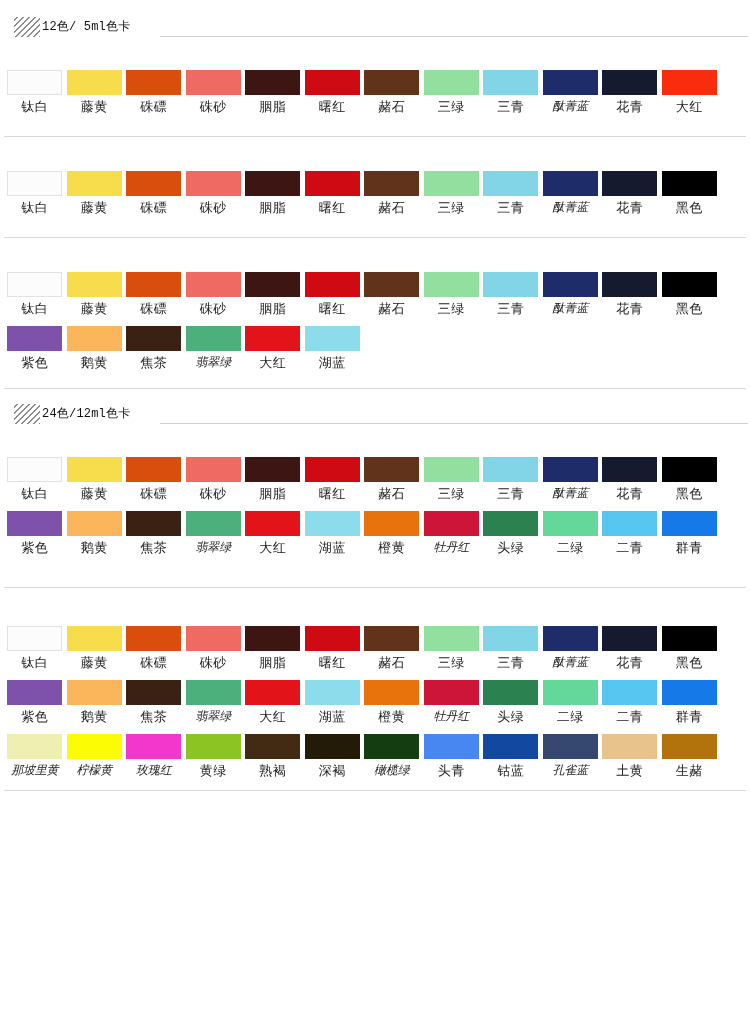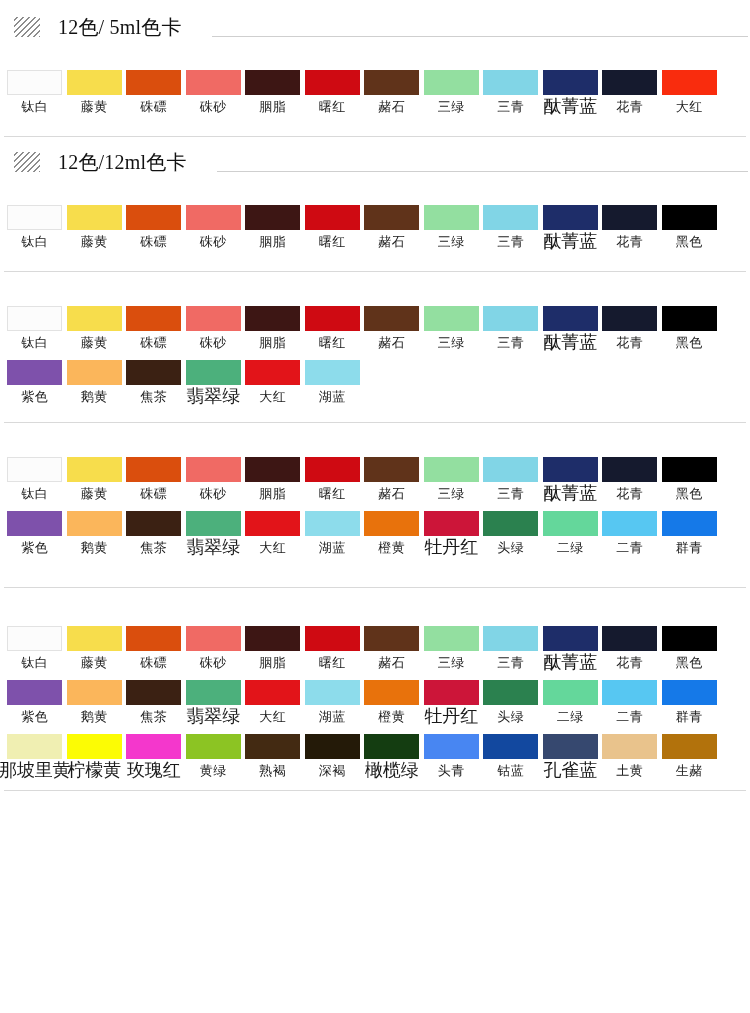--- a/index.html
+++ b/index.html
@@ -36,27 +36,27 @@
     width: 26px;
     height: 20px;
     flex: 0 0 auto;
     background-image: repeating-linear-gradient(
         -45deg,
         #8d8d8d 0px, #8d8d8d 1.4px,
         #ffffff 1.4px, #ffffff 4.2px);
     background-color: #ffffff;
   }
   .section-title {
-    font-size: 20px;
+    font-size: 12px;
     line-height: 20px;
     letter-spacing: 0.2px;
     white-space: nowrap;
-    margin-left: 18px;
+    margin-left: 2px;
     color: #111111;
-    font-family: Liberation Serif, serif;
+    font-family: Liberation Mono, monospace;
   }
   .header-rule {
     flex: 1 1 auto;
     height: 0;
     border-top: 1px solid #cfcfcf;
     margin-left: 30px;
     margin-right: 2px;
     position: relative;
     top: 9px;
   }
@@ -88,21 +88,22 @@
     font-size: 13px;
     line-height: 23px;
     height: 23px;
     white-space: nowrap;
     color: #1a1a1a;
     letter-spacing: 0.5px;
     font-family: "Liberation Serif", "DejaVu Serif", serif;
   }
   .swatch-label.tight {
     letter-spacing: -0.2px;
-    font-size: 18px;
+    font-size: 12px;
+    font-style: italic;
   }
   .section-divider {
     border-top: 1px solid #d9d9d9;
     margin: 0 4px 0 4px;
     height: 0;
   }
   .spacer-sm { height: 6px; }
   .spacer-lg { height: 26px; }
 </style>
 </head>
@@ -163,25 +164,20 @@
         </div>
         <div class="swatch-cell">
           <div class="swatch-chip" style="background: rgb(249, 44, 13);"></div>
           <div class="swatch-label">大红</div>
         </div>
       </div>
       <div style="height: 18px;"></div>
       <div class="section-divider"></div>
     </div>
     <div class="section" style="padding-top: 8px;">
-      <div class="section-header">
-        <span class="hatch-icon"></span>
-        <span class="section-title">12色/12ml色卡</span>
-        <span class="header-rule"></span>
-      </div>
       <div class="spacer-lg"></div>
       <div class="swatch-row">
         <div class="swatch-cell">
           <div class="swatch-chip bordered" style="background: rgb(252, 252, 252);"></div>
           <div class="swatch-label">钛白</div>
         </div>
         <div class="swatch-cell">
           <div class="swatch-chip" style="background: rgb(247, 221, 76);"></div>
           <div class="swatch-label">藤黄</div>
         </div>
@@ -305,20 +301,25 @@
         </div>
         <div class="swatch-cell">
           <div class="swatch-chip" style="background: rgb(141, 220, 235);"></div>
           <div class="swatch-label">湖蓝</div>
         </div>
       </div>
       <div style="height: 14px;"></div>
       <div class="section-divider"></div>
     </div>
     <div class="section" style="padding-top: 8px;">
+      <div class="section-header">
+        <span class="hatch-icon"></span>
+        <span class="section-title">24色/12ml色卡</span>
+        <span class="header-rule"></span>
+      </div>
       <div class="spacer-lg"></div>
       <div class="swatch-row">
         <div class="swatch-cell">
           <div class="swatch-chip bordered" style="background: rgb(252, 252, 252);"></div>
           <div class="swatch-label">钛白</div>
         </div>
         <div class="swatch-cell">
           <div class="swatch-chip" style="background: rgb(247, 221, 76);"></div>
           <div class="swatch-label">藤黄</div>
         </div>

